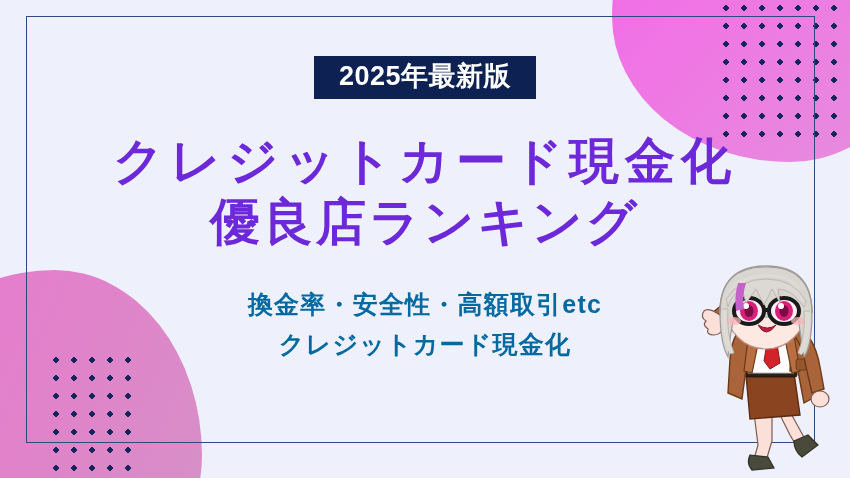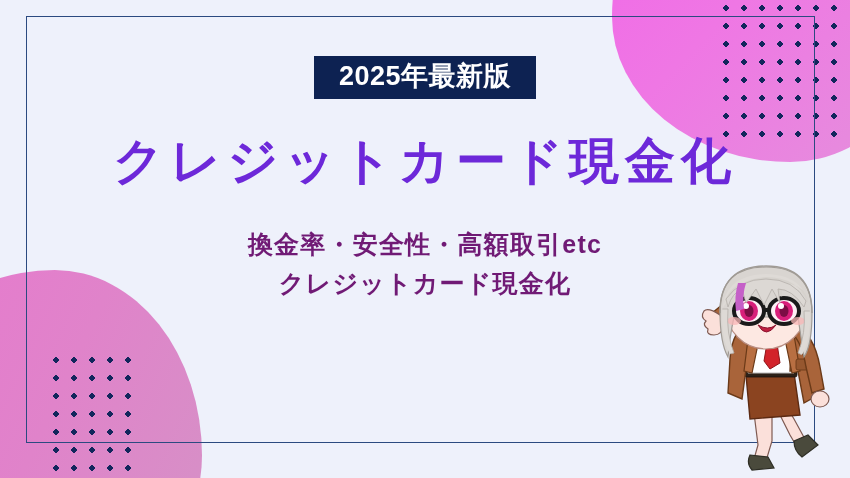--- a/index.html
+++ b/index.html
@@ -104,21 +104,21 @@
     font-weight: 700;
     line-height: 1.21;
     text-align: center;
     white-space: nowrap;
   }
   .title-line-1 { letter-spacing: 6px; display: block; }
   .title-line-2 { letter-spacing: 3px; display: block; }
 
   .subtitle {
     margin-top: 33px;
-    color: #701a75;
+    color: #0369a1;
     font-size: 25px;
     font-weight: 700;
     line-height: 1.58;
     text-align: center;
     letter-spacing: 1.2px;
     white-space: nowrap;
   }
   .subtitle span { display: block; }
 
   
@@ -145,20 +145,21 @@
   <div class="dots dots-bottom-left"></div>
 
   <div class="frame"></div>
 
   <div class="content">
 
     <div class="badge">2025年最新版</div>
 
     <div class="title">
       <span class="title-line-1">クレジットカード現金化</span>
+      <span class="title-line-2">優良店ランキング</span>
     </div>
 
     <div class="subtitle">
       <span>換金率・安全性・高額取引etc</span>
       <span>クレジットカード現金化</span>
     </div>
 
   </div>
 
   <div class="character">

